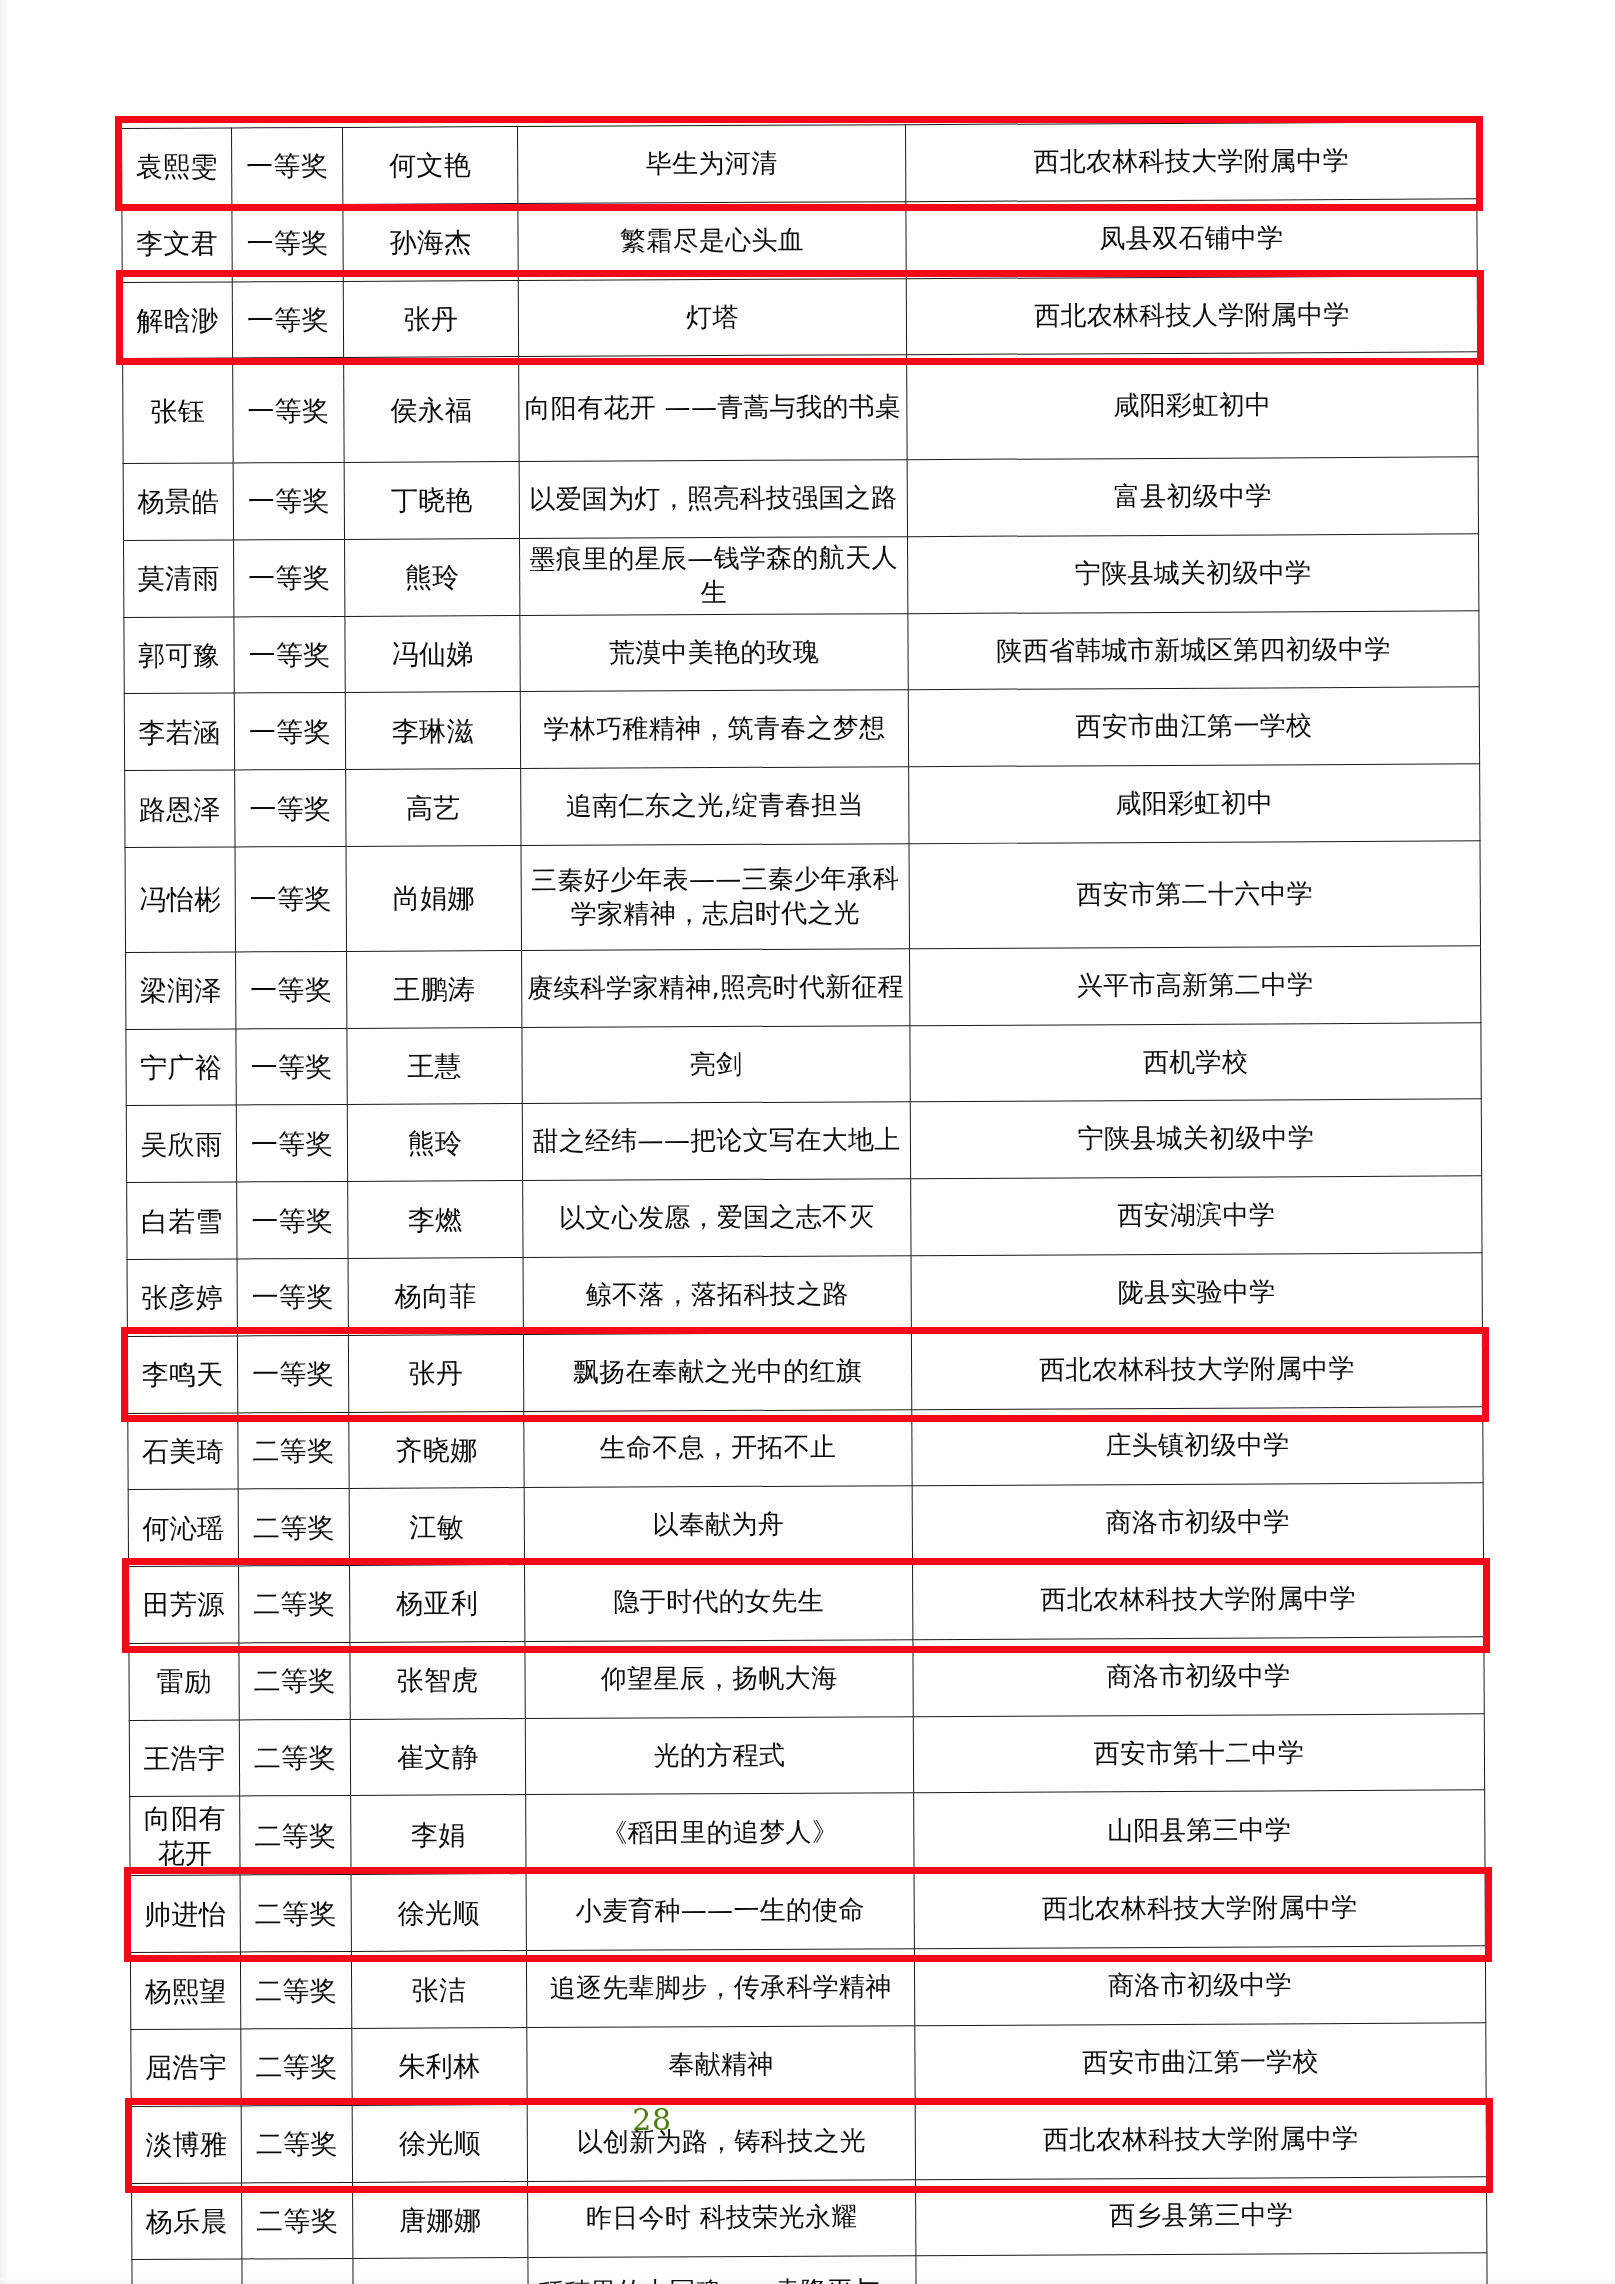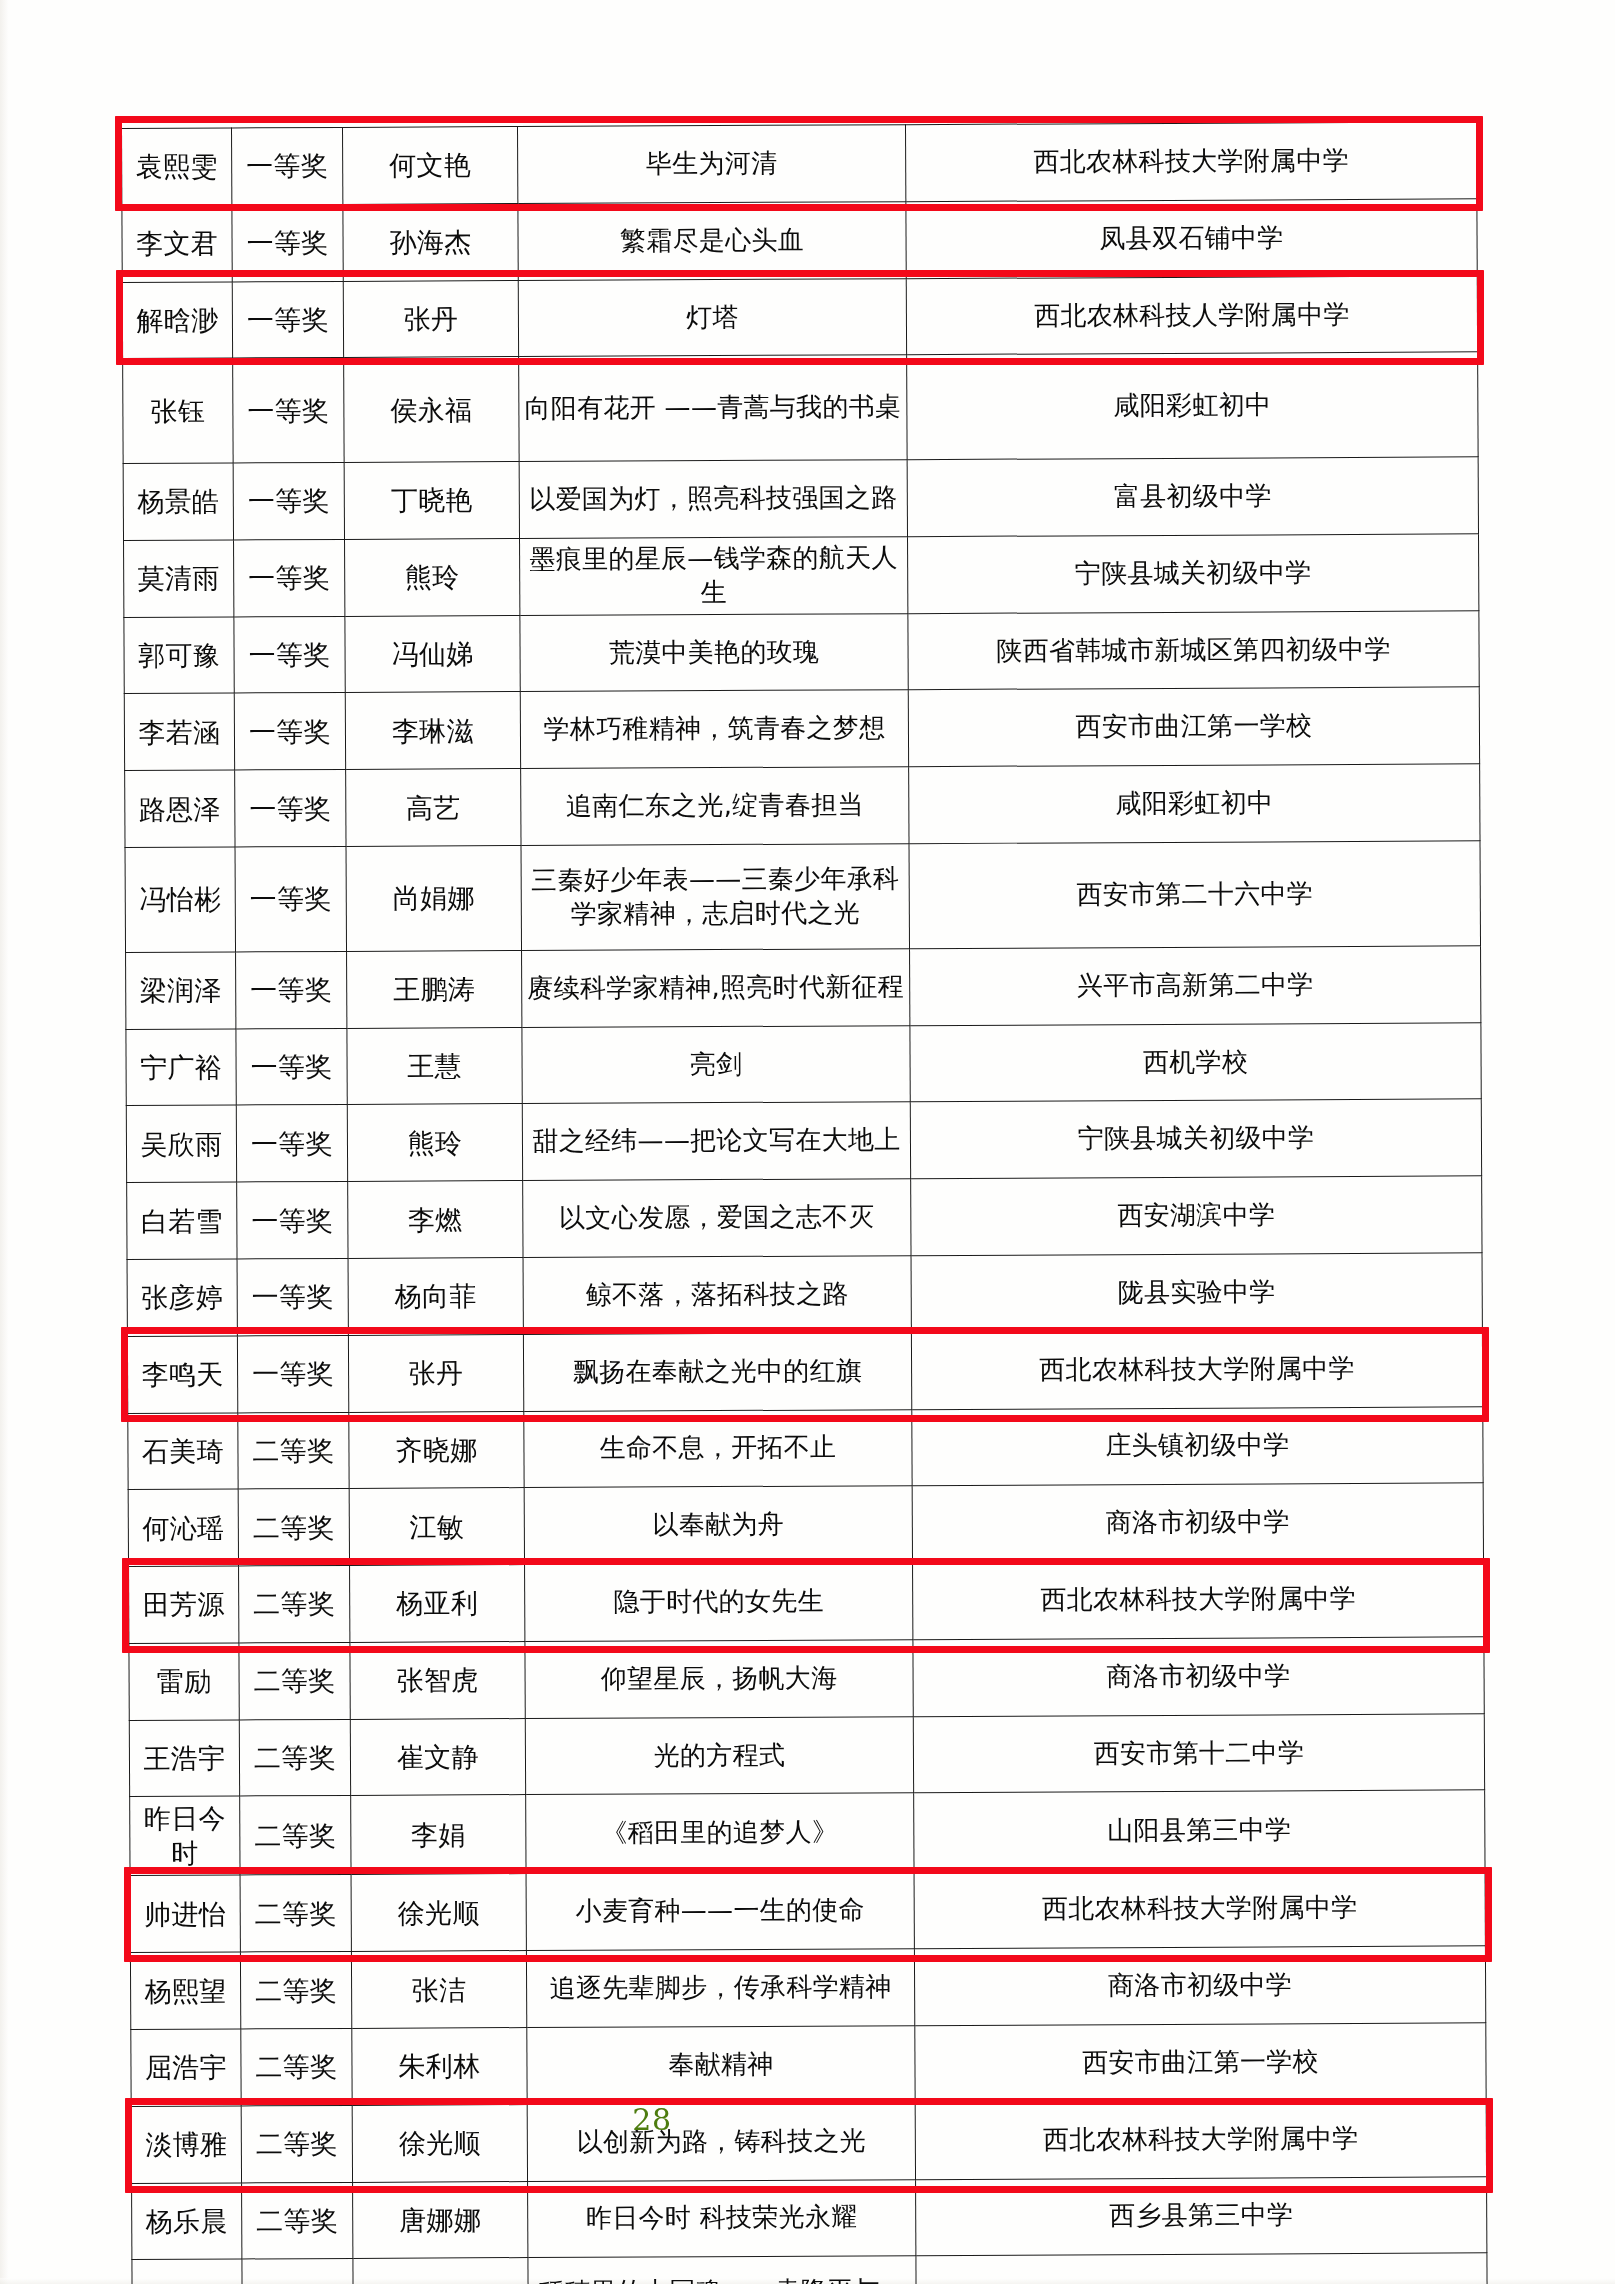--- a/index.html
+++ b/index.html
@@ -250,21 +250,21 @@
           <td class="school">商洛市初级中学</td>
         </tr>
         <tr class="r-tall">
           <td class="student">王浩宇</td>
           <td class="award">二等奖</td>
           <td class="teacher">崔文静</td>
           <td class="title">光的方程式</td>
           <td class="school">西安市第十二中学</td>
         </tr>
         <tr class="r-tall">
-          <td class="student">昨日今时</td>
+          <td class="student">向阳有花开</td>
           <td class="award">二等奖</td>
           <td class="teacher">李娟</td>
           <td class="title">《稻田里的追梦人》</td>
           <td class="school">山阳县第三中学</td>
         </tr>
         <tr class="r-tall">
           <td class="student">帅进怡</td>
           <td class="award">二等奖</td>
           <td class="teacher">徐光顺</td>
           <td class="title">小麦育种——一生的使命</td>

